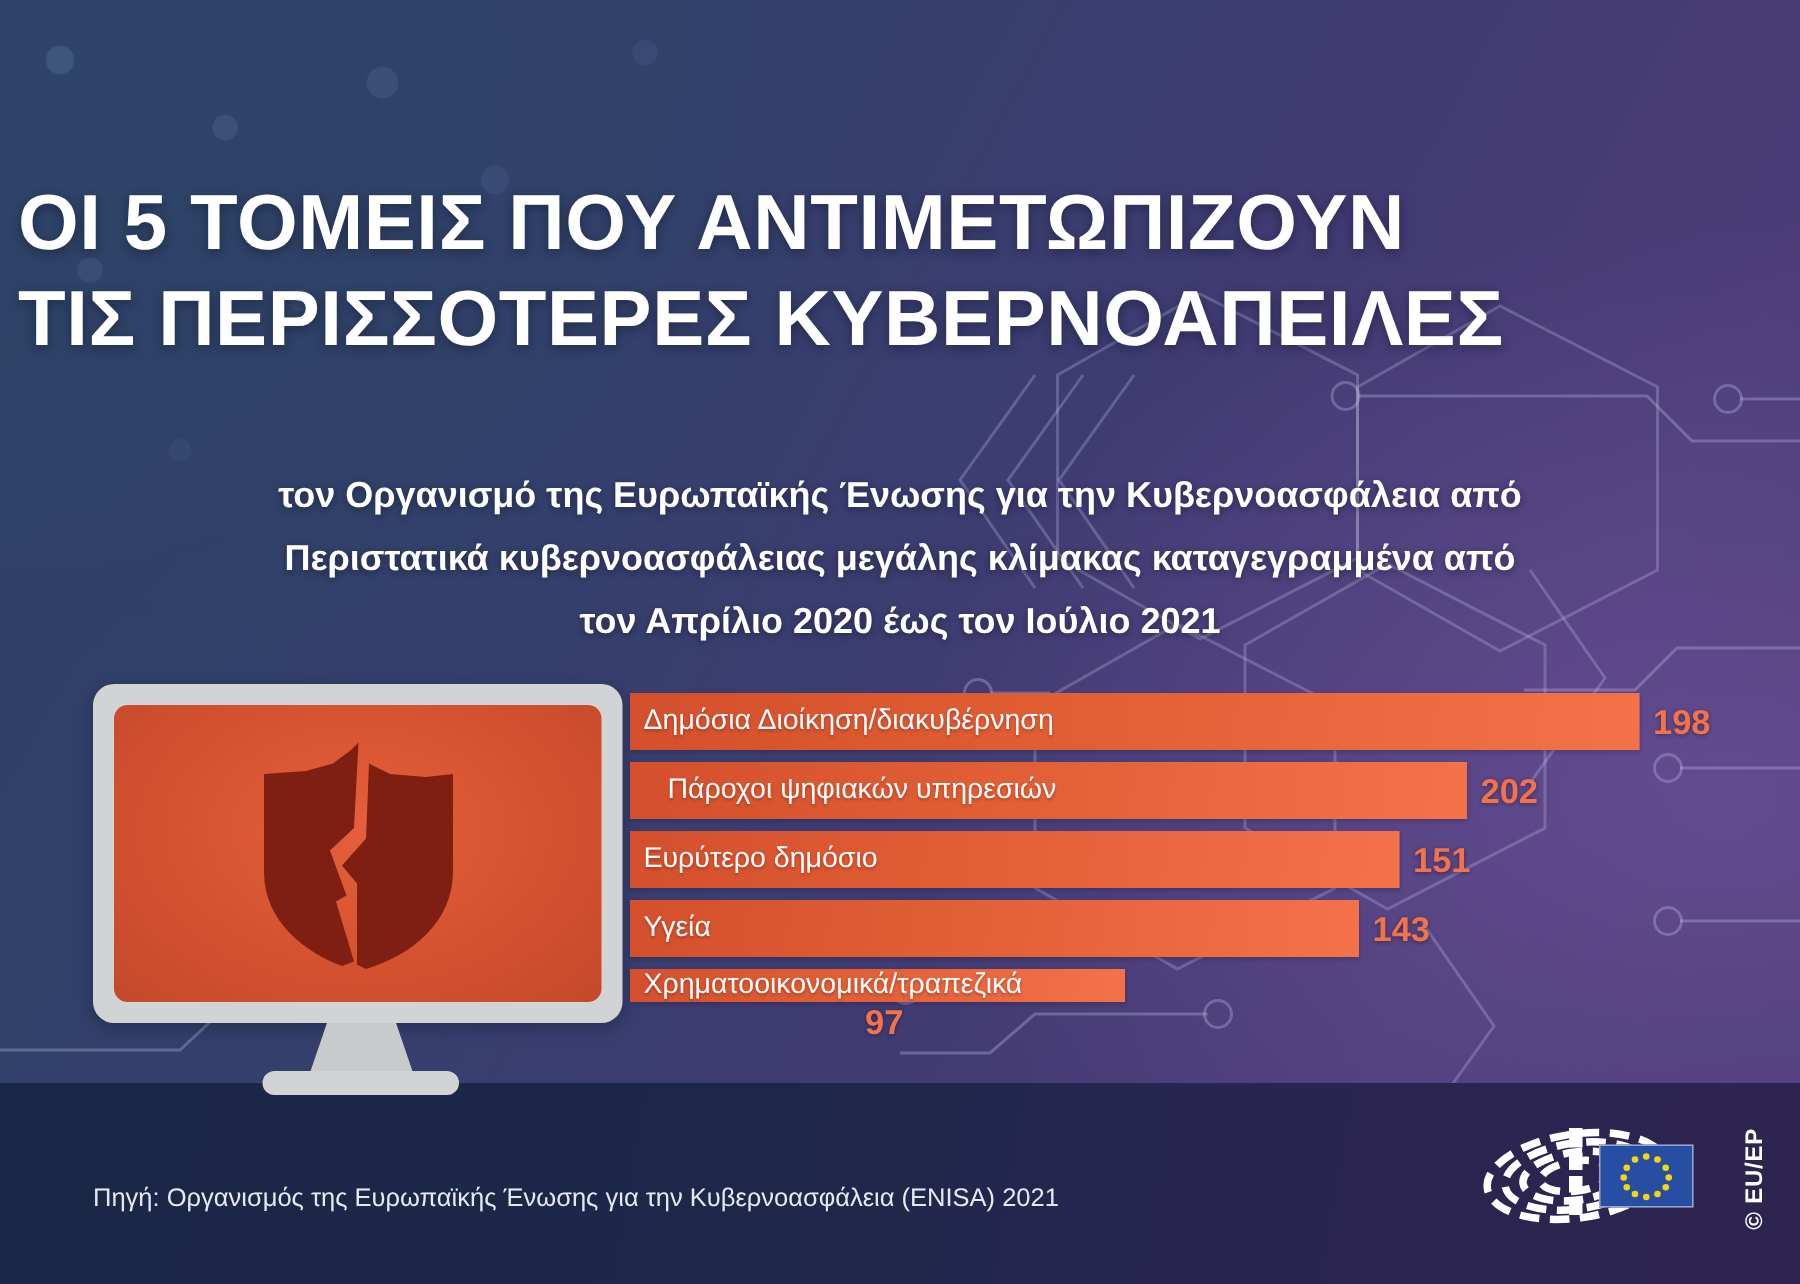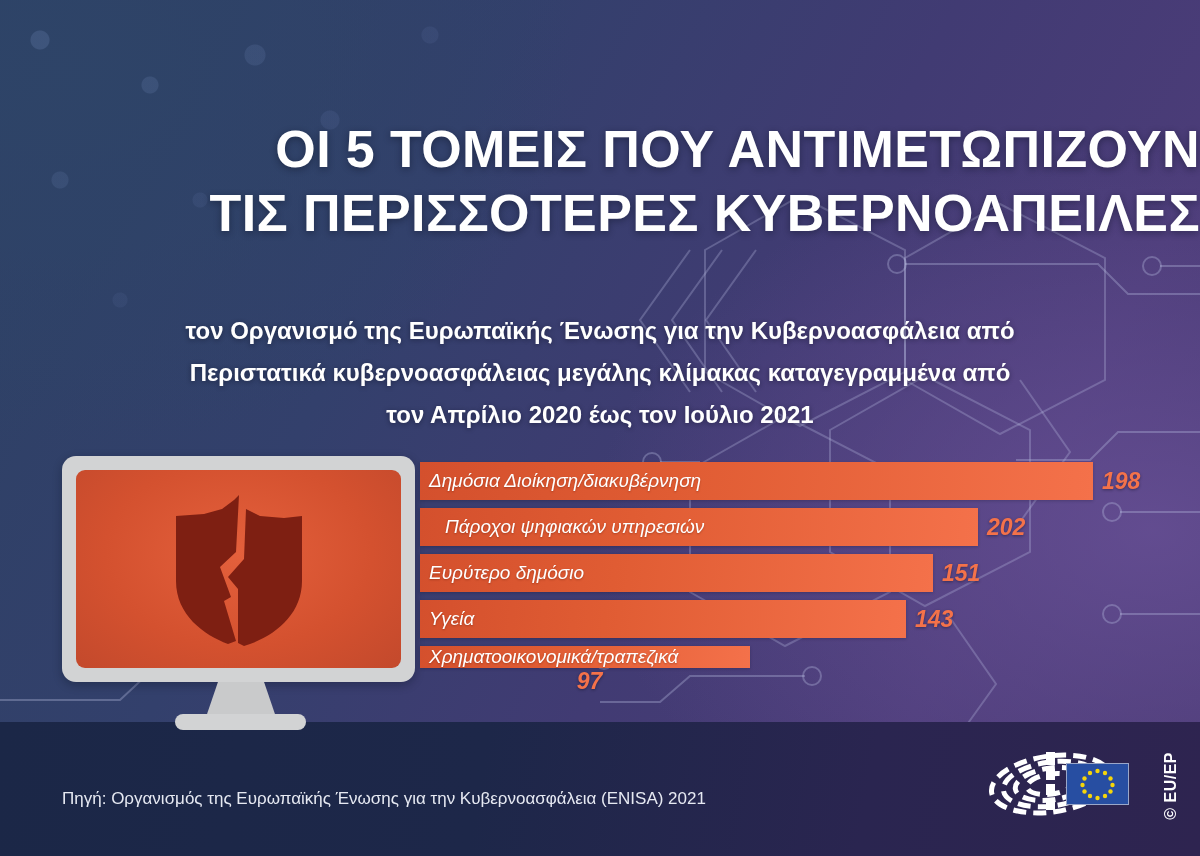--- a/index.html
+++ b/index.html
@@ -35,21 +35,21 @@
 
   
   .footer-band{
     position:absolute;left:0;right:0;top:722px;height:134px;
     background:linear-gradient(100deg,#1b2747 0%,#1d2749 40%,#2a2550 72%,#2e2450 100%);
   }
 
   
   .headline{
     position:absolute;left:12px;right:0;top:82px;
-    text-align:right;color:#ffffff;
+    text-align:left;color:#ffffff;
     font-size:52px;line-height:64px;font-weight:700;
     letter-spacing:.4px;
     text-shadow:0 2px 7px rgba(10,14,32,.42);
   }
   .headline .ln{display:block;white-space:nowrap;}
 
   
   .subtitle{
     position:absolute;left:70px;right:70px;top:286px;
     text-align:center;color:#ffffff;
@@ -76,21 +76,21 @@
     clip-path:polygon(18% 0%, 82% 0%, 100% 100%, 0% 100%);
   }
   .stand-base{
     position:absolute;left:175px;top:714px;width:131px;height:16px;
     background:#d2d3d4;border-radius:8px;
   }
   .shield-wrap{position:absolute;left:0;top:0;width:100%;height:100%;
     display:flex;align-items:center;justify-content:center;}
 
   
-  .chart{position:absolute;left:420px;top:456px;width:740px;height:226px;font-style:italic;}
+  .chart{position:absolute;left:420px;top:456px;width:740px;height:226px;}
   .bar-row{position:absolute;left:0;height:38px;display:flex;align-items:center;}
   .bar{
     height:38px;
     background:linear-gradient(95deg,#d4502d 0%,#e05c33 38%,#f4714a 100%);
     display:flex;align-items:center;
     box-shadow:0 1px 3px rgba(10,14,32,.22);
   }
   .bar-label{
     color:#ffffff;font-size:19px;font-weight:400;white-space:nowrap;
     padding-left:9px;text-shadow:0 1px 2px rgba(80,20,10,.35);

